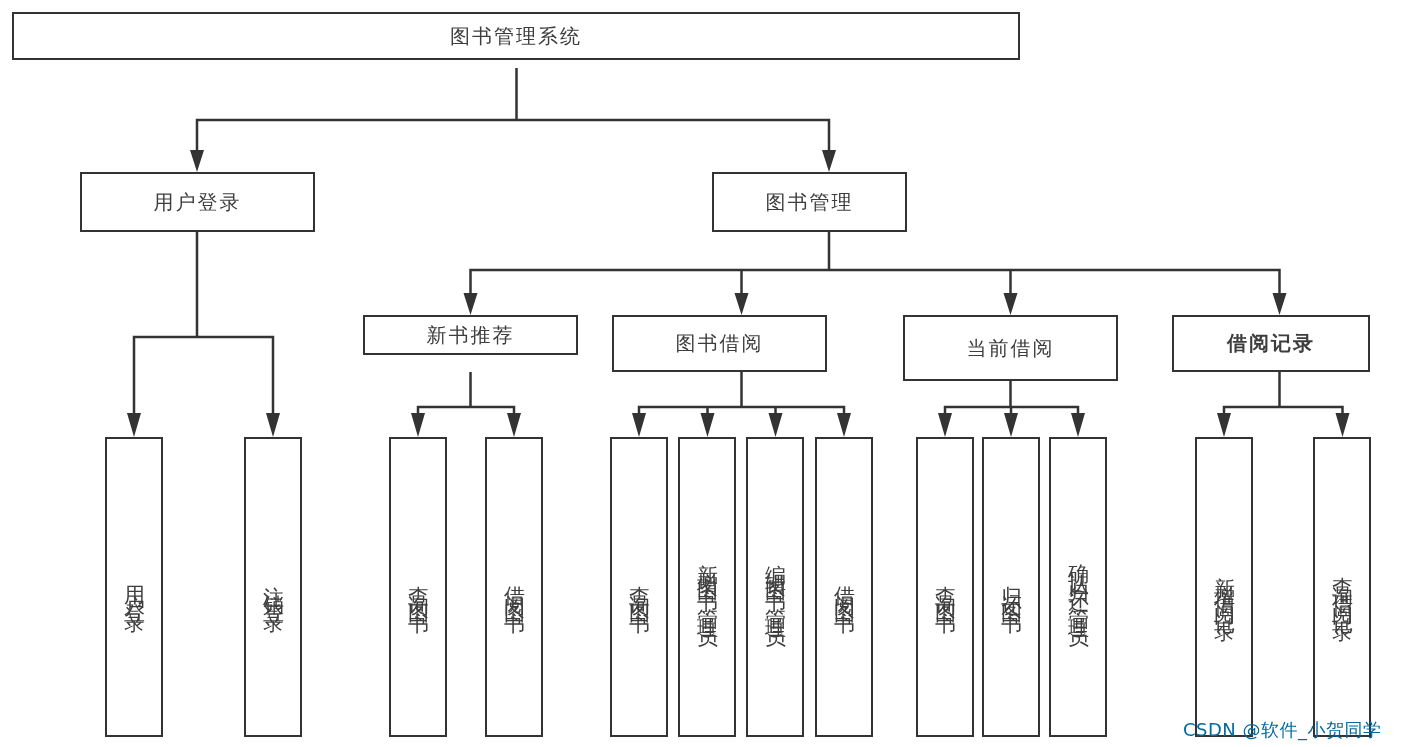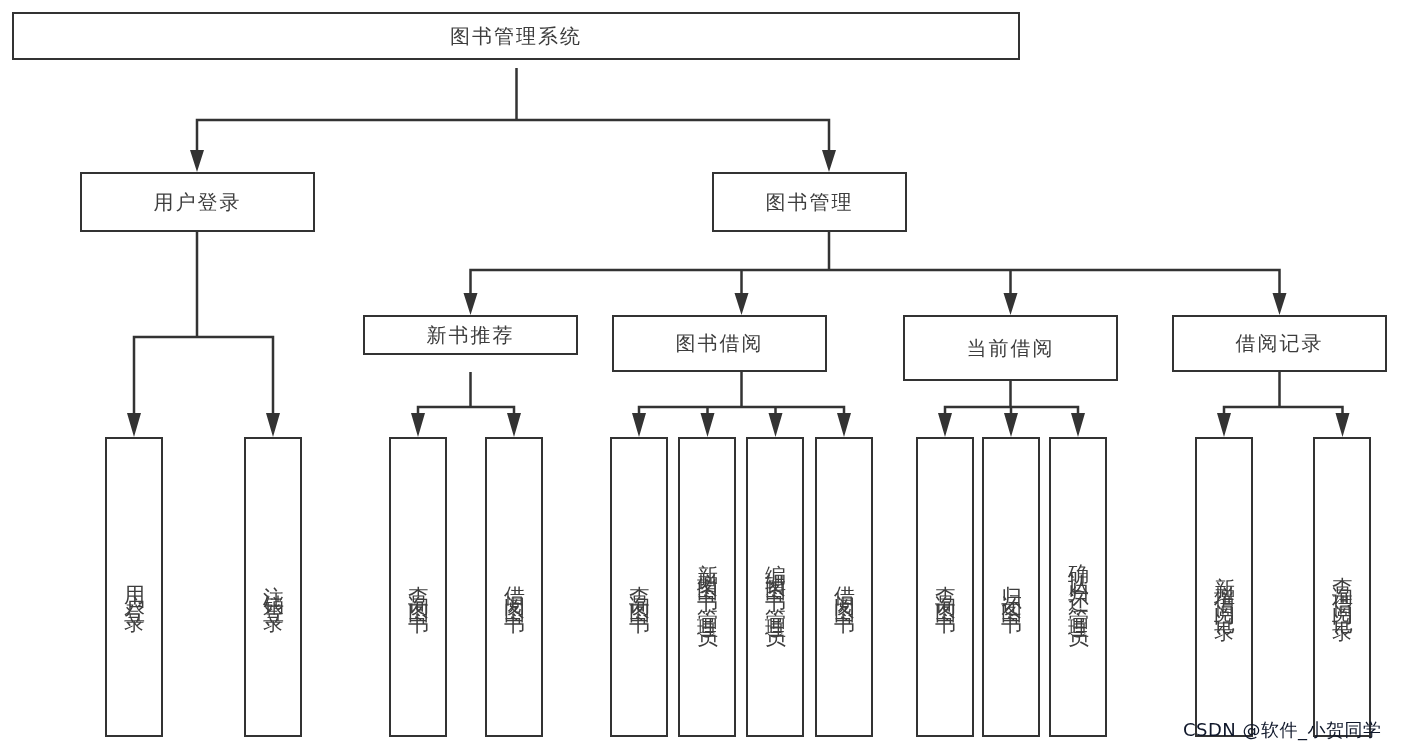--- a/index.html
+++ b/index.html
@@ -28,38 +28,38 @@
     line-height:1;
     white-space:nowrap;
   }
   
   #n-system        {left:12px;  top:12px;  width:1008px;height:48px;}
   #n-login-branch  {left:80px;  top:172px; width:235px; height:60px;}
   #n-book-mgmt     {left:712px; top:172px; width:195px; height:60px;}
   #n-new-book-rec  {left:363px; top:315px; width:215px; height:40px;}
   #n-book-borrow   {left:612px; top:315px; width:215px; height:57px;}
   #n-current-borrow{left:903px; top:315px; width:215px; height:66px;}
-  #n-borrow-record {left:1172px;top:315px; width:215px; height:57px;}
+  #n-borrow-record {left:1172px;top:315px; width:198px; height:57px;font-weight:bold;}
   .leaf{top:437px;width:58px;height:300px;}
   #n-leaf-user-login {left:105px;}
   #n-leaf-logout     {left:244px;}
   #n-leaf-nbr-query  {left:389px;}
   #n-leaf-nbr-borrow {left:485px;}
   #n-leaf-bb-query   {left:610px;}
   #n-leaf-bb-add     {left:678px;}
   #n-leaf-bb-edit    {left:746px;}
   #n-leaf-bb-borrow  {left:815px;}
   #n-leaf-cb-query   {left:916px;}
   #n-leaf-cb-return  {left:982px;}
   #n-leaf-cb-confirm {left:1049px;}
   #n-leaf-br-add     {left:1195px;}
   #n-leaf-br-query   {left:1313px;}
   #watermark{
     position:absolute;left:1183px;top:718px;
-    font-size:18px;color:#0f172a;white-space:nowrap;
+    font-size:18px;color:#0369a1;white-space:nowrap;
     letter-spacing:0.5px;
   }
 </style>
 </head>
 <body>
 
 <div id="stage">
 
   <svg id="wires" viewBox="0 0 1405 747" xmlns="http://www.w3.org/2000/svg">
     <g stroke="#333333" stroke-width="2.5" fill="none">

